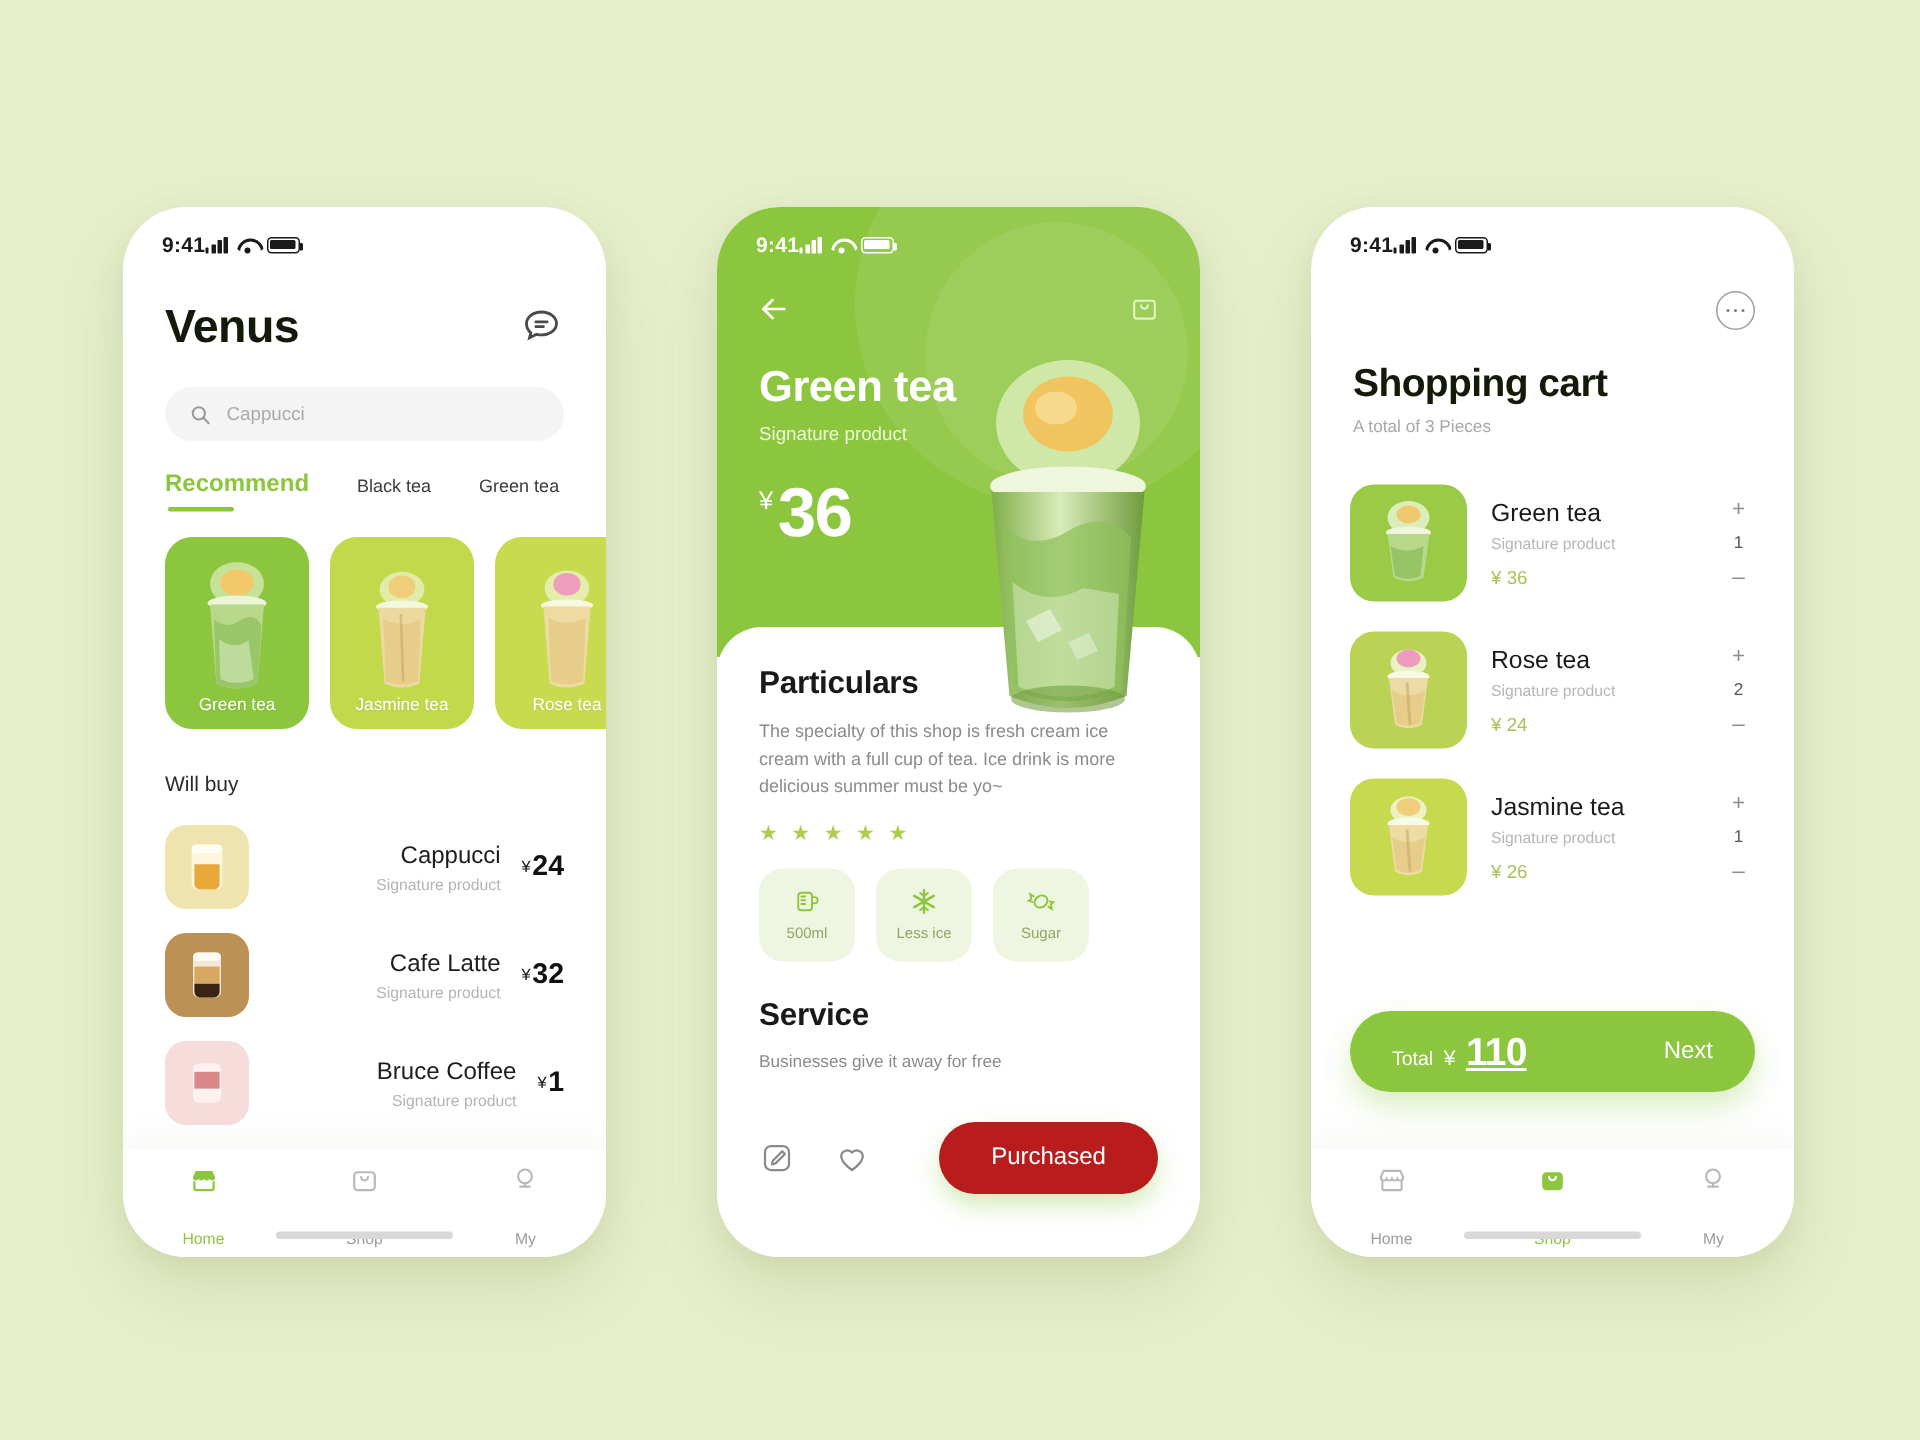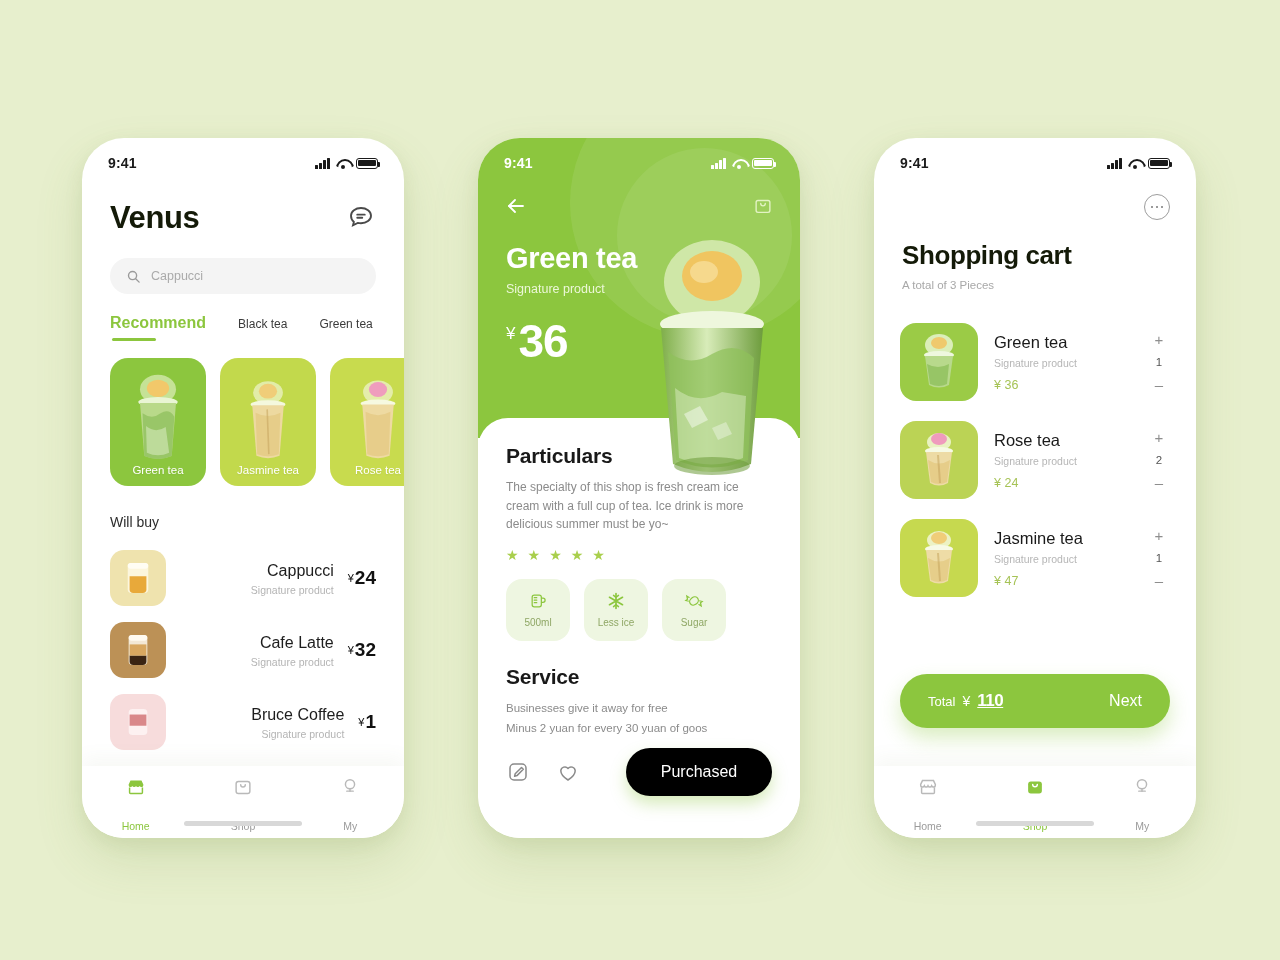--- a/index.html
+++ b/index.html
@@ -20,21 +20,21 @@
     overflow: hidden;
     box-shadow: 0 22px 48px rgba(110,140,60,.16), 0 6px 18px rgba(110,140,60,.10);
   }
   #phone1 { left: 82px;  top: 138px; }
   #phone2 { left: 478px; top: 138px; }
   #phone3 { left: 874px; top: 138px; }
 
   
   .statusbar {
     height: 40px; display: flex; align-items: center;
-    justify-content: space-between; padding: 10px 26px 0 26px;
+    padding: 10px 26px 0 26px;
     position: relative; z-index: 6;
   }
   .st-time { font-size: 14px; font-weight: 700; letter-spacing: .2px; color: #1a1a1a; }
   .st-icons { display: flex; align-items: center; gap: 6px; }
   .bars { display: flex; align-items: flex-end; gap: 1.5px; height: 11px; }
   .bars i { width: 2.6px; background: #1a1a1a; border-radius: .6px; display: block; }
   .bars i:nth-child(1){height:4px}.bars i:nth-child(2){height:6px}
   .bars i:nth-child(3){height:8.5px}.bars i:nth-child(4){height:11px}
   .wifi { width: 14px; height: 11px; position: relative; }
   .wifi::before {
@@ -154,21 +154,21 @@
     width: 64px; height: 62px; border-radius: 16px; background:#eef6e1;
     display:flex; flex-direction:column; align-items:center; justify-content:center; gap:6px;
   }
   .opt .oic { width:20px; height:20px; color:#8cc63e; }
   .opt .olbl { font-size:10px; color:#8fa765; }
   .svc { margin-top: 24px; }
   .svc-lines { font-size:11.5px; color:#8b8b8b; line-height:1.75; margin-top:9px; }
   .p2-actions { position:absolute; left:28px; right:28px; bottom: 42px; display:flex; align-items:center; gap:26px; }
   .act-ic { width:24px; height:24px; color:#8a8a8a; }
   .buy-btn {
-    margin-left:auto; width:146px; height:48px; border-radius:26px; background:#000000;
+    margin-left:auto; width:146px; height:48px; border-radius:26px; background:#b91c1c;
     color:#fff; font-size:16px; display:flex; align-items:center; justify-content:center;
     border:none; cursor:pointer; font-family:inherit;
     box-shadow: 0 8px 16px rgba(140,198,62,.35);
     text-align: right;
   }
 
   
   .p3-top { display:flex; justify-content:flex-end; padding: 16px 26px 0 26px; }
   .dots-btn { width:26px; height:26px; border:1.4px solid #9d9d9d; border-radius:50%;
               display:flex; align-items:center; justify-content:center; gap:2.4px; }
@@ -191,21 +191,21 @@
   .total-bar {
     position:absolute; left:26px; right:26px; bottom: 110px; height:54px;
     background:#8cc63e; border-radius:28px; display:flex; align-items:center;
     justify-content:space-between; padding: 0 28px;
     box-shadow: 0 10px 20px rgba(140,198,62,.32);
     gap: 15px;
   }
   .total-left { color:#fff; display:flex; align-items:baseline; gap:7px; }
   .total-lbl { font-size:13px; }
   .total-yen { font-size:14px; }
-  .total-amt { font-size:17px; font-weight:700; letter-spacing:-.5px;text-decoration:underline; }
+  .total-amt { font-size:26px; font-weight:700; letter-spacing:-.5px;text-decoration:underline; }
   .total-next { color:#fff; font-size:16px; }
 
   
   .cup { position:absolute; left:50%; transform:translateX(-50%); }
 </style>
 </head>
 <body>
 
 <div class="stage">
 
@@ -472,21 +472,20 @@
               </svg>
           </span>
           <span class="olbl">Sugar</span>
         </div>
       </div>
 
       <div class="svc">
         <div class="h2">Service</div>
         <div class="svc-lines">
           <div>Businesses give it away for free</div>
-          <div>Minus 2 yuan for every 30 yuan of goos</div>
         </div>
       </div>
 
       <div class="p2-actions">
         <span class="act-ic">
           <svg viewBox="0 0 24 24" fill="none" stroke="currentColor" stroke-width="1.5">
               <rect x="4" y="4" width="16" height="16" rx="4"></rect>
               <path d="M15.5 7.5l1.8 1.8-6.3 6.3-2.4.6.6-2.4z" stroke-linejoin="round"></path>
             </svg>
         </span>
@@ -586,21 +585,21 @@
             <ellipse cx="39" cy="19" rx="8" ry="6" fill="#f0cd79"></ellipse>
             <ellipse cx="39" cy="30" rx="14" ry="4" fill="#f7fae6"></ellipse>
             <path d="M26 31 L30 62 Q39 67 48 62 L52 31 Z" fill="#eedca6"></path>
             <path d="M28 39 Q39 46 50 39 L47 61 Q39 65 31 61 Z" fill="#e3c87f" opacity=".7"></path>
             <path d="M38 34 L40 62" stroke="#c7a660" stroke-width="2" opacity=".55"></path>
           </svg>
         </div>
         <div class="cart-mid">
           <div class="cart-name">Jasmine tea</div>
           <div class="cart-sub">Signature product</div>
-          <div class="cart-price"><span>¥</span> <span>47</span></div>
+          <div class="cart-price"><span>¥</span> <span>26</span></div>
         </div>
         <div class="qty">
           <span class="plus">+</span>
           <span class="num">1</span>
           <span class="minus">–</span>
         </div>
       </div>
 
     </div>
 

